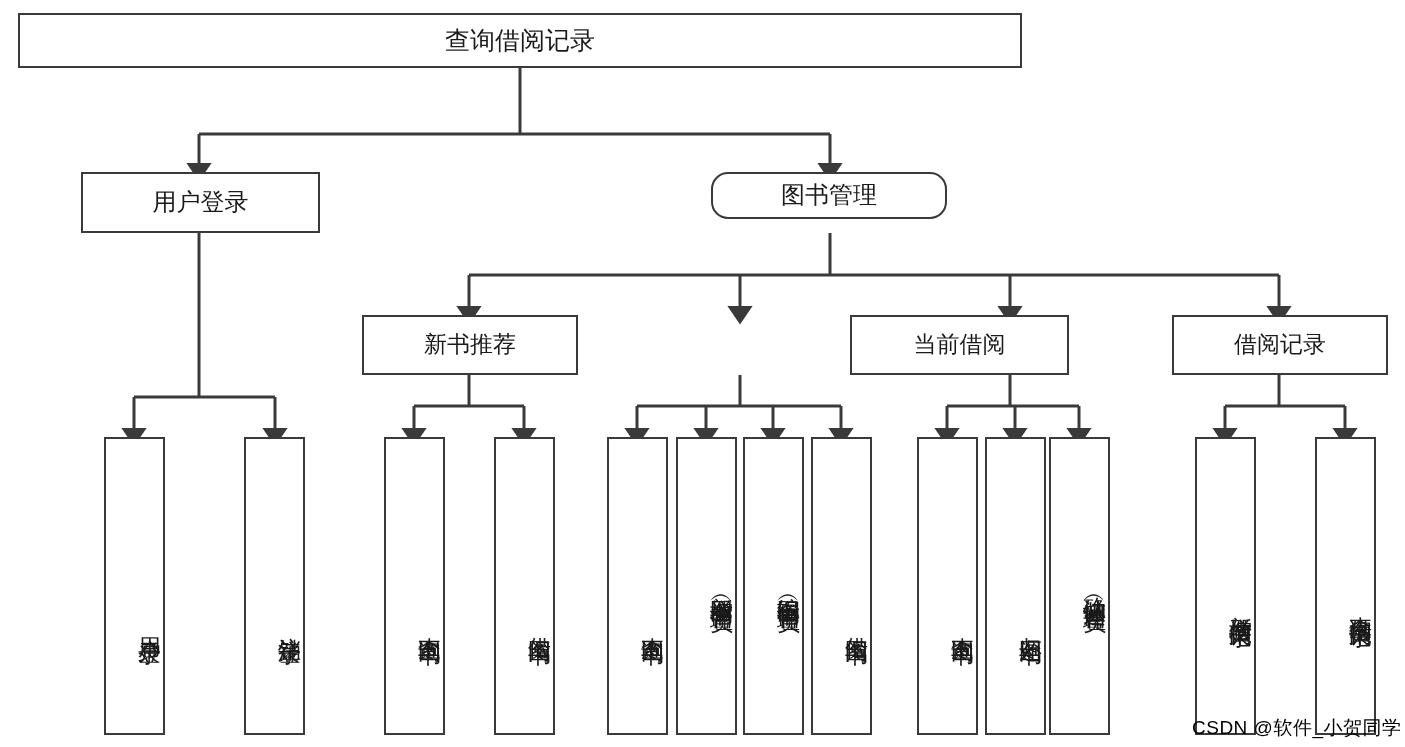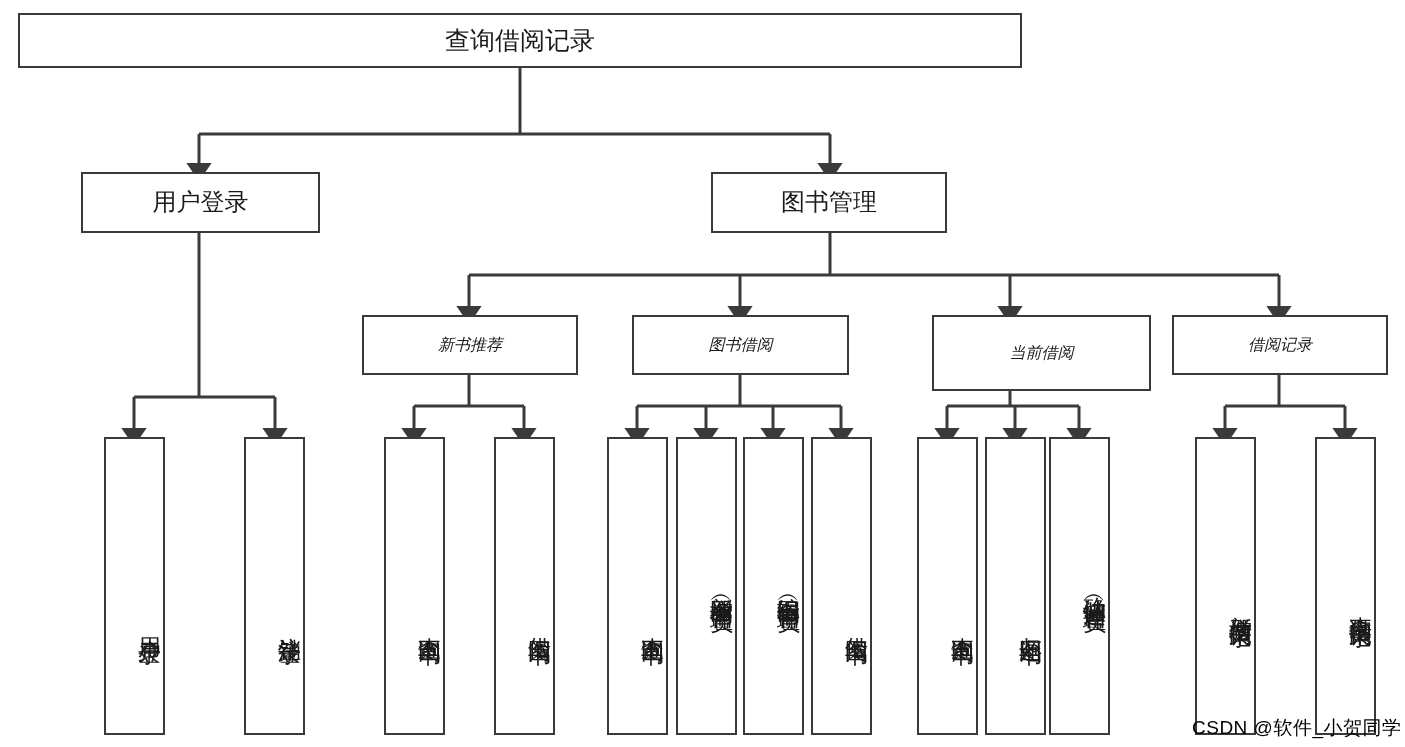--- a/index.html
+++ b/index.html
@@ -37,22 +37,21 @@
     line-height: 1.18;
     z-index: 2;
   }
   .node.root {
     font-size: 25px;
   }
   .node.lvl2 {
     font-size: 24px;
   }
   .node.lvl3 {
-    font-size: 16px;
-    font-style: italic;
+    font-size: 23px;
   }
   .node.leaf {
     font-size: 23px;
     writing-mode: vertical-rl;
     text-orientation: upright;
     letter-spacing: 2px;
     align-items: flex-start;
     justify-content: center;
     padding-top: 6px;
   }
@@ -132,31 +131,28 @@
     </g>
   </svg>
 
   <div class="node root" style="left:18px; top:13px; width:1004px; height:55px;">
     <span class="label">查询借阅记录</span>
   </div>
 
   <div class="node lvl2" style="left:81px; top:172px; width:239px; height:61px;">
     <span class="label">用户登录</span>
   </div>
-  <div class="node lvl2" style="left:711px; top:172px; width:236px; height:61px;">
+  <div class="node lvl2" style="left:711px; top:172px; width:236px; height:47px;border-radius:17px;">
     <span class="label">图书管理</span>
   </div>
 
   <div class="node lvl3" style="left:362px; top:315px; width:216px; height:60px;">
     <span class="label">新书推荐</span>
   </div>
-  <div class="node lvl3" style="left:632px; top:315px; width:217px; height:60px;">
-    <span class="label">图书借阅</span>
-  </div>
-  <div class="node lvl3" style="left:932px; top:315px; width:219px; height:76px;">
+  <div class="node lvl3" style="left:850px; top:315px; width:219px; height:60px;">
     <span class="label">当前借阅</span>
   </div>
   <div class="node lvl3" style="left:1172px; top:315px; width:216px; height:60px;align-items:center;">
     <span class="label">借阅记录</span>
   </div>
 
   <div class="node leaf" style="left:104px; top:437px; width:61px; height:298px; padding-top:74px;">
     <span class="label">用户登录</span>
   </div>
   <div class="node leaf" style="left:244px; top:437px; width:61px; height:298px; padding-top:74px;">

